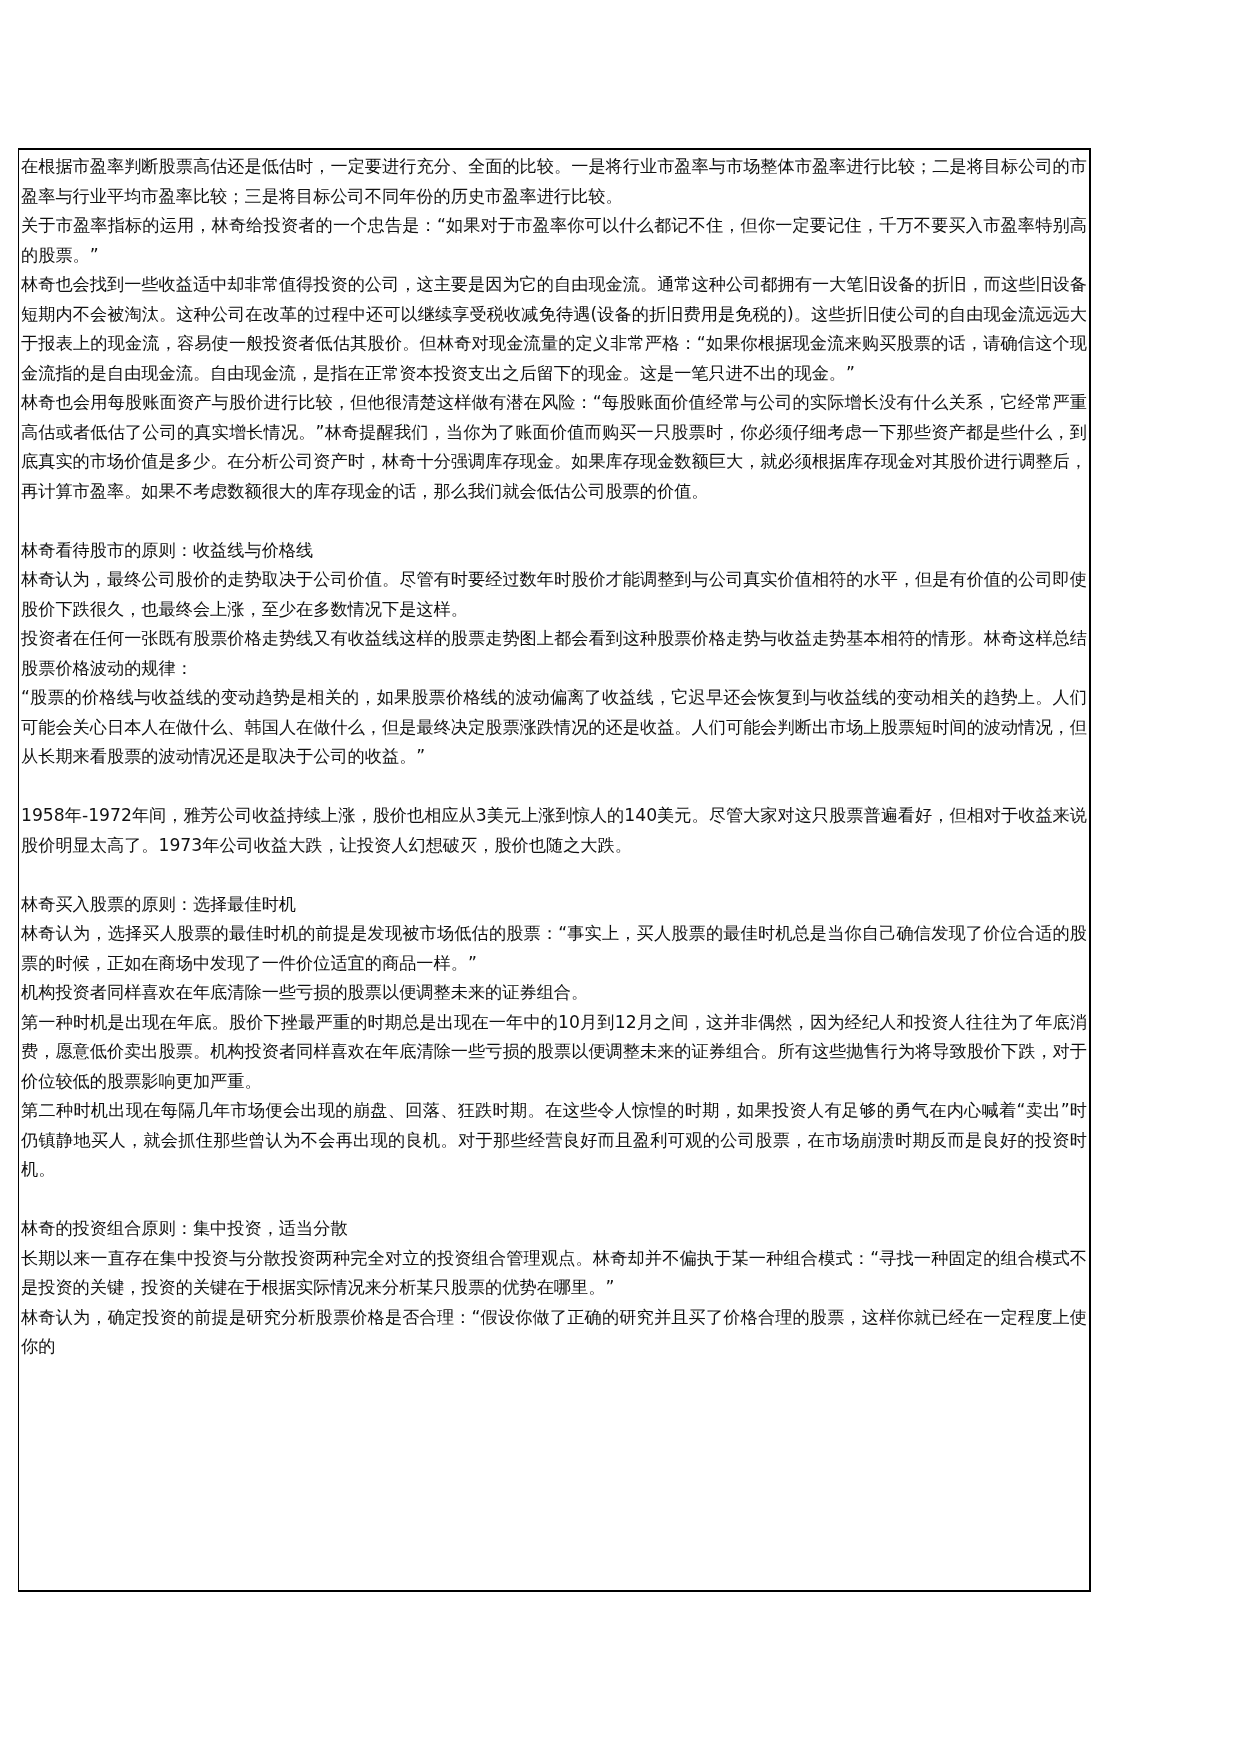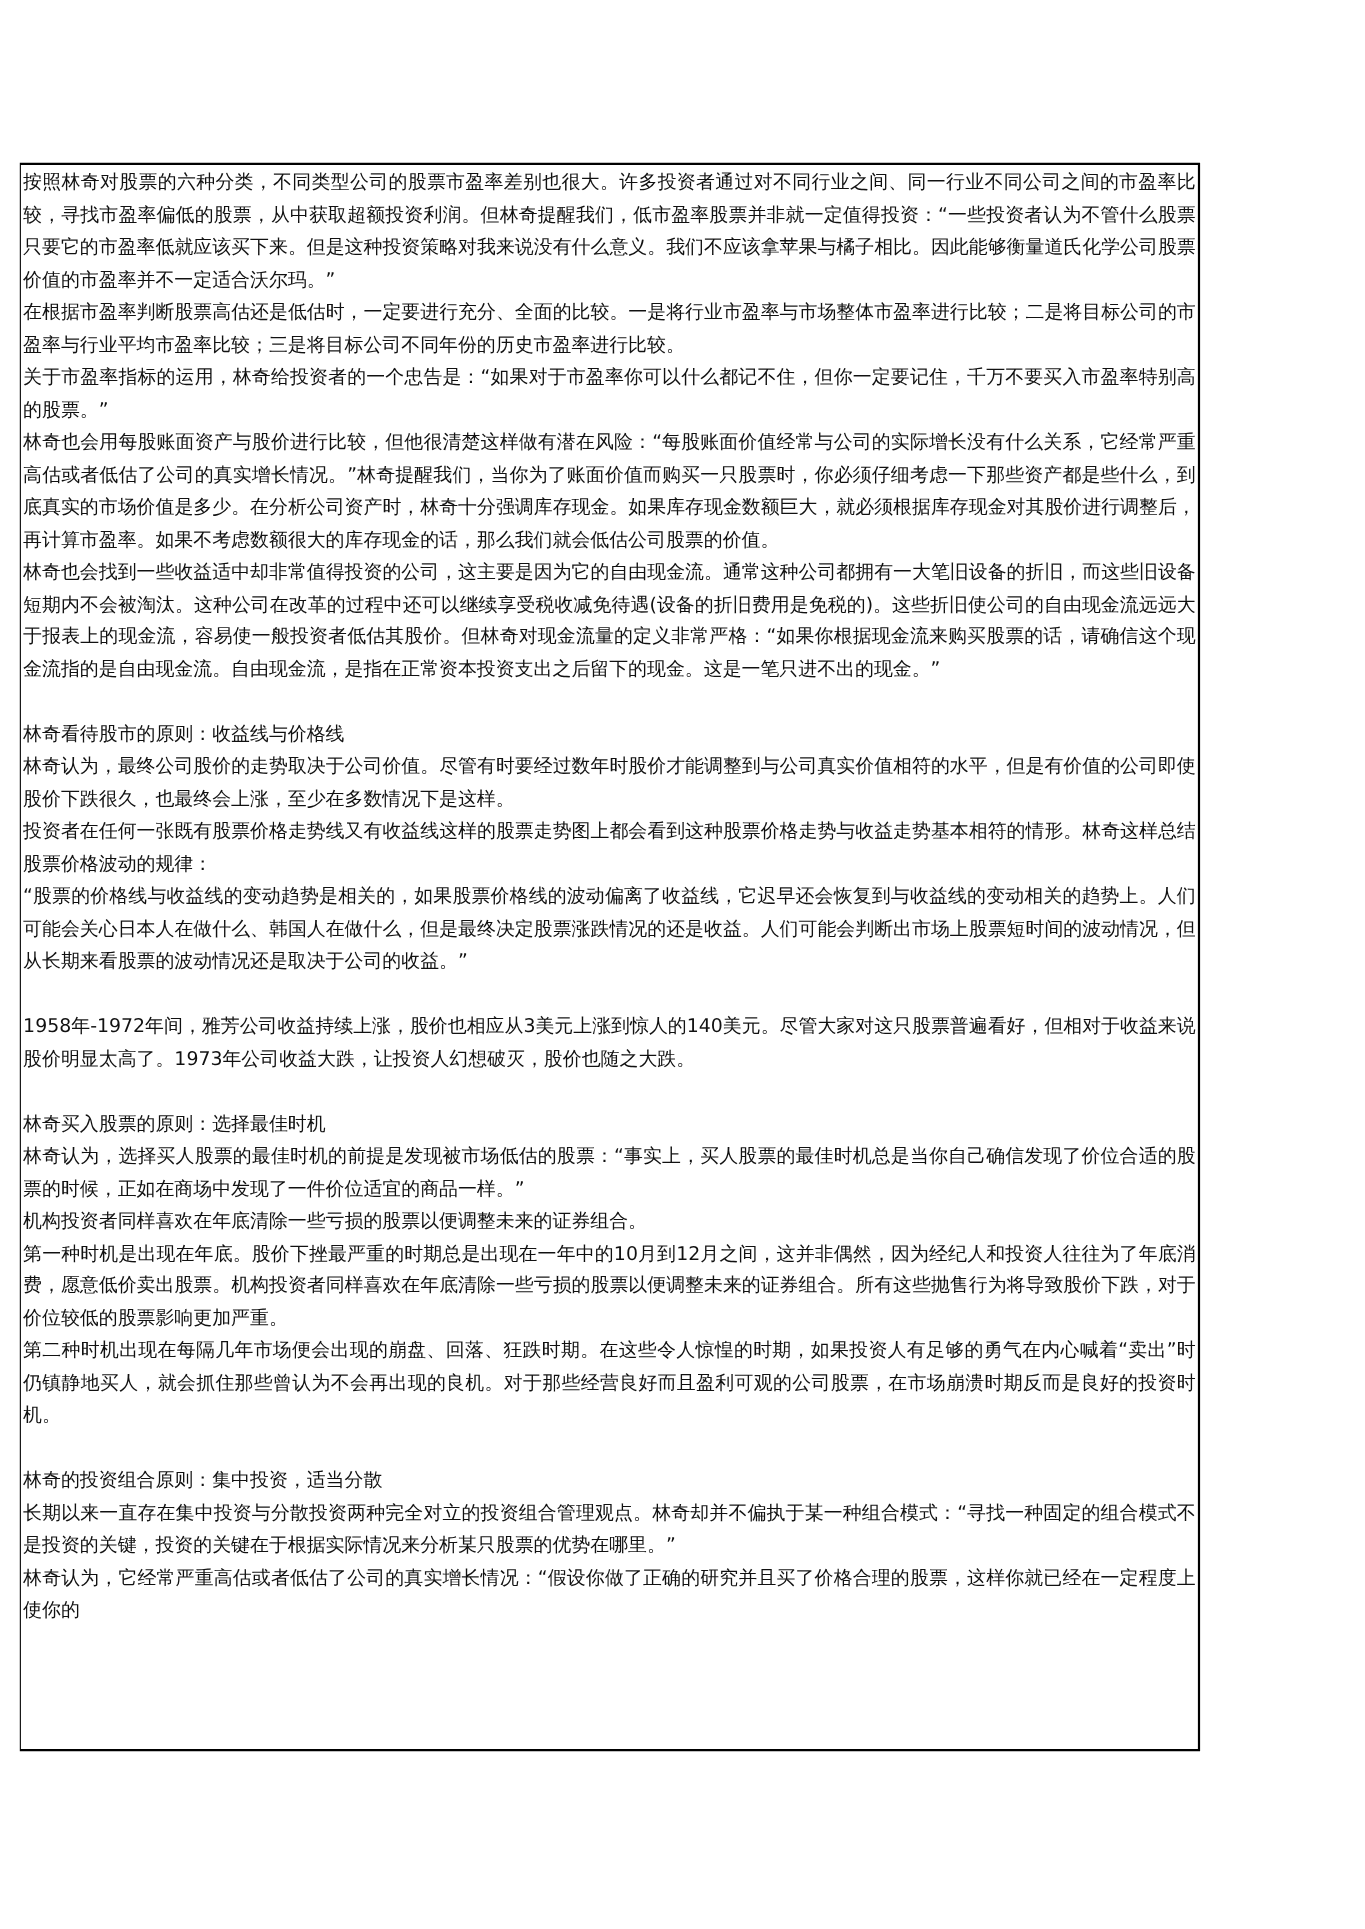--- a/index.html
+++ b/index.html
@@ -46,36 +46,35 @@
     }
     .blank {
       height: 29.5px;
     }
   </style>
 </head>
 <body>
 
 <div class="page-box">
   <div class="content">
-    <p class="para">按照林奇对股票的六种分类，不同类型公司的股票市盈率差别也很大。许多投资者通过对不同行业之间、同一行业不同公司之间的市盈率比较，寻找市盈率偏低的股票，从中获取超额投资利润。但林奇提醒我们，低市盈率股票并非就一定值得投资：“一些投资者认为不管什么股票只要它的市盈率低就应该买下来。但是这种投资策略对我来说没有什么意义。我们不应该拿苹果与橘子相比。因此能够衡量道氏化学公司股票价值的市盈率并不一定适合沃尔玛。”</p>
     <p class="para">在根据市盈率判断股票高估还是低估时，一定要进行充分、全面的比较。一是将行业市盈率与市场整体市盈率进行比较；二是将目标公司的市盈率与行业平均市盈率比较；三是将目标公司不同年份的历史市盈率进行比较。</p>
     <p class="para">关于市盈率指标的运用，林奇给投资者的一个忠告是：“如果对于市盈率你可以什么都记不住，但你一定要记住，千万不要买入市盈率特别高的股票。”</p>
+    <p class="para">林奇也会找到一些收益适中却非常值得投资的公司，这主要是因为它的自由现金流。通常这种公司都拥有一大笔旧设备的折旧，而这些旧设备短期内不会被淘汰。这种公司在改革的过程中还可以继续享受税收减免待遇(设备的折旧费用是免税的)。这些折旧使公司的自由现金流远远大于报表上的现金流，容易使一般投资者低估其股价。但林奇对现金流量的定义非常严格：“如果你根据现金流来购买股票的话，请确信这个现金流指的是自由现金流。自由现金流，是指在正常资本投资支出之后留下的现金。这是一笔只进不出的现金。”</p>
     <p class="para">林奇也会用每股账面资产与股价进行比较，但他很清楚这样做有潜在风险：“每股账面价值经常与公司的实际增长没有什么关系，它经常严重高估或者低估了公司的真实增长情况。”林奇提醒我们，当你为了账面价值而购买一只股票时，你必须仔细考虑一下那些资产都是些什么，到底真实的市场价值是多少。在分析公司资产时，林奇十分强调库存现金。如果库存现金数额巨大，就必须根据库存现金对其股价进行调整后，再计算市盈率。如果不考虑数额很大的库存现金的话，那么我们就会低估公司股票的价值。</p>
-    <p class="para">林奇也会找到一些收益适中却非常值得投资的公司，这主要是因为它的自由现金流。通常这种公司都拥有一大笔旧设备的折旧，而这些旧设备短期内不会被淘汰。这种公司在改革的过程中还可以继续享受税收减免待遇(设备的折旧费用是免税的)。这些折旧使公司的自由现金流远远大于报表上的现金流，容易使一般投资者低估其股价。但林奇对现金流量的定义非常严格：“如果你根据现金流来购买股票的话，请确信这个现金流指的是自由现金流。自由现金流，是指在正常资本投资支出之后留下的现金。这是一笔只进不出的现金。”</p>
     <div class="blank"></div>
     <p class="heading">林奇看待股市的原则：收益线与价格线</p>
     <p class="para">林奇认为，最终公司股价的走势取决于公司价值。尽管有时要经过数年时股价才能调整到与公司真实价值相符的水平，但是有价值的公司即使股价下跌很久，也最终会上涨，至少在多数情况下是这样。</p>
     <p class="para">投资者在任何一张既有股票价格走势线又有收益线这样的股票走势图上都会看到这种股票价格走势与收益走势基本相符的情形。林奇这样总结股票价格波动的规律：</p>
     <p class="para">“股票的价格线与收益线的变动趋势是相关的，如果股票价格线的波动偏离了收益线，它迟早还会恢复到与收益线的变动相关的趋势上。人们可能会关心日本人在做什么、韩国人在做什么，但是最终决定股票涨跌情况的还是收益。人们可能会判断出市场上股票短时间的波动情况，但从长期来看股票的波动情况还是取决于公司的收益。”</p>
     <div class="blank"></div>
     <p class="para">1958年-1972年间，雅芳公司收益持续上涨，股价也相应从3美元上涨到惊人的140美元。尽管大家对这只股票普遍看好，但相对于收益来说股价明显太高了。1973年公司收益大跌，让投资人幻想破灭，股价也随之大跌。</p>
     <div class="blank"></div>
     <p class="heading">林奇买入股票的原则：选择最佳时机</p>
     <p class="para">林奇认为，选择买人股票的最佳时机的前提是发现被市场低估的股票：“事实上，买人股票的最佳时机总是当你自己确信发现了价位合适的股票的时候，正如在商场中发现了一件价位适宜的商品一样。”</p>
     <p class="para">机构投资者同样喜欢在年底清除一些亏损的股票以便调整未来的证券组合。</p>
     <p class="para">第一种时机是出现在年底。股价下挫最严重的时期总是出现在一年中的10月到12月之间，这并非偶然，因为经纪人和投资人往往为了年底消费，愿意低价卖出股票。机构投资者同样喜欢在年底清除一些亏损的股票以便调整未来的证券组合。所有这些抛售行为将导致股价下跌，对于价位较低的股票影响更加严重。</p>
     <p class="para">第二种时机出现在每隔几年市场便会出现的崩盘、回落、狂跌时期。在这些令人惊惶的时期，如果投资人有足够的勇气在内心喊着“卖出”时仍镇静地买人，就会抓住那些曾认为不会再出现的良机。对于那些经营良好而且盈利可观的公司股票，在市场崩溃时期反而是良好的投资时机。</p>
     <div class="blank"></div>
     <p class="heading">林奇的投资组合原则：集中投资，适当分散</p>
     <p class="para">长期以来一直存在集中投资与分散投资两种完全对立的投资组合管理观点。林奇却并不偏执于某一种组合模式：“寻找一种固定的组合模式不是投资的关键，投资的关键在于根据实际情况来分析某只股票的优势在哪里。”</p>
-    <p class="para">林奇认为，它经常严重高估或者低估了公司的真实增长情况：“假设你做了正确的研究并且买了价格合理的股票，这样你就已经在一定程度上使你的</p>
+    <p class="para">林奇认为，确定投资的前提是研究分析股票价格是否合理：“假设你做了正确的研究并且买了价格合理的股票，这样你就已经在一定程度上使你的</p>
   </div>
 </div>
 
 </body></html>

